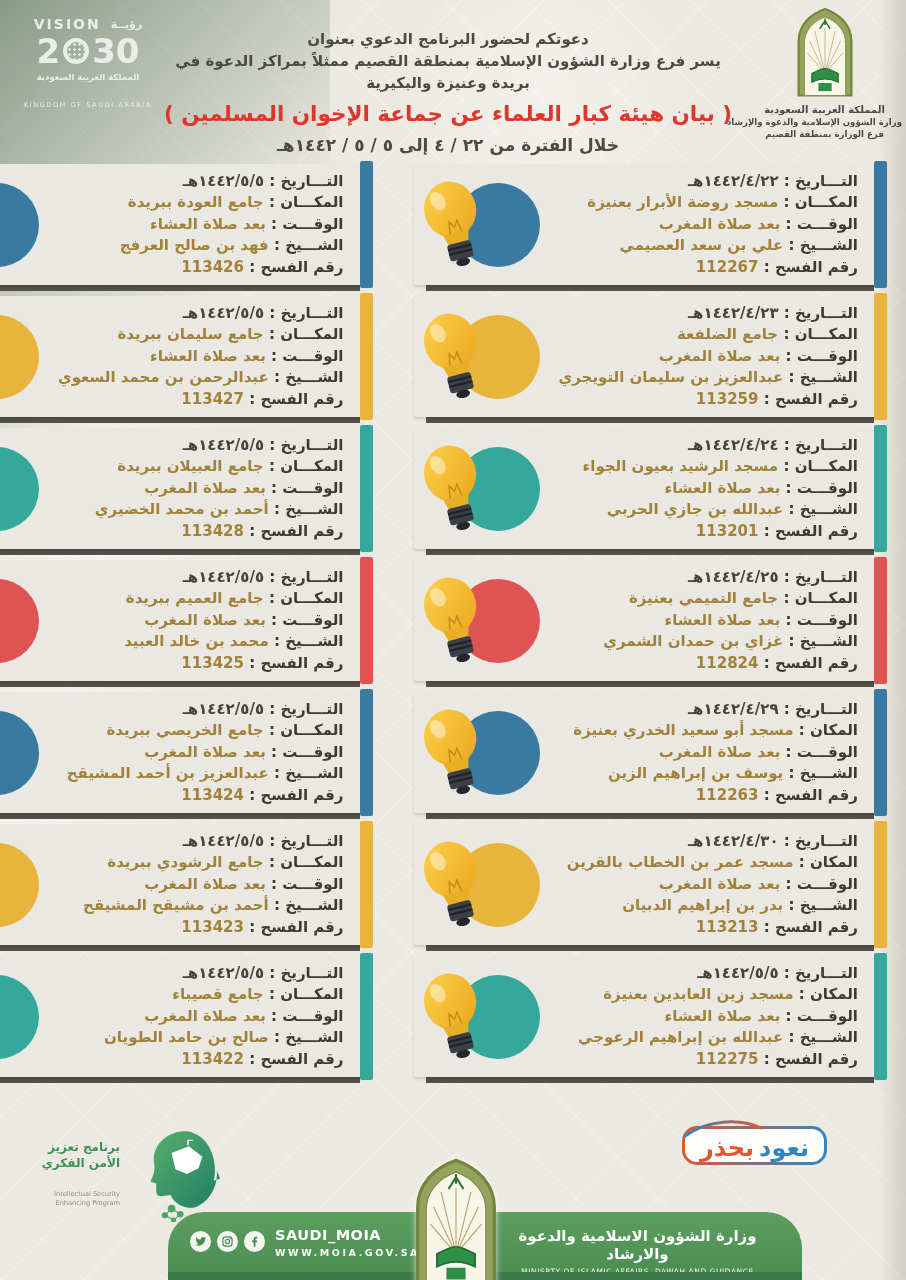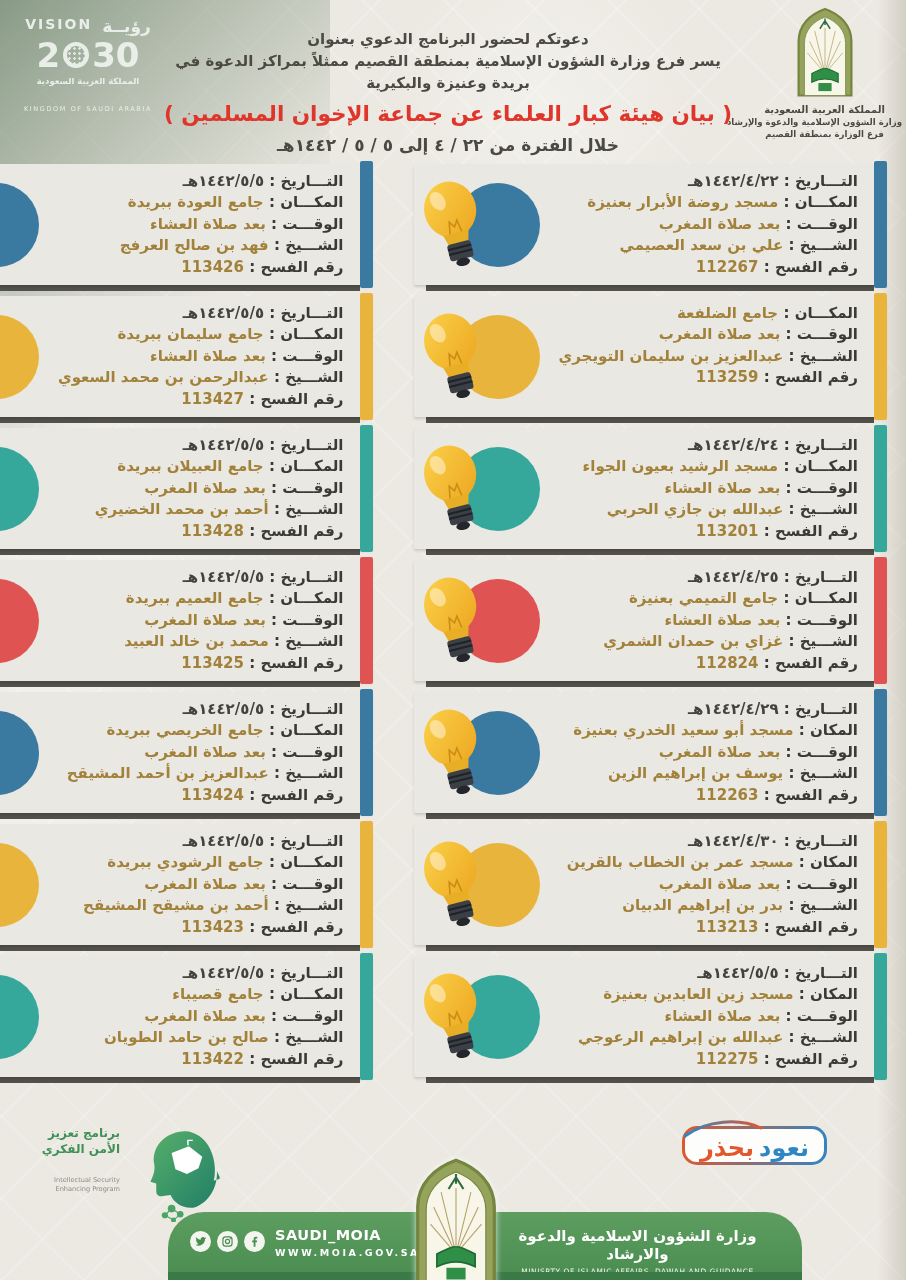--- a/index.html
+++ b/index.html
@@ -16,23 +16,23 @@
       radial-gradient(circle at 4% 60%, rgba(255,255,255,.5), transparent 14%),
       radial-gradient(circle at 60% 8%, rgba(255,255,255,.35), transparent 12%);
   }
   .corner-green { position:absolute; top:0; left:0; width:330px; height:430px; pointer-events:none;
     background:linear-gradient(135deg, rgba(125,146,124,.9) 0%, rgba(135,153,132,.45) 35%, rgba(135,153,132,0) 68%); }
   .edge-band { position:absolute; top:0; right:0; width:28px; height:100%; pointer-events:none;
     background:linear-gradient(to left, rgba(180,175,162,.45), rgba(180,175,162,0)); }
 
   
   .vision { position:absolute; left:18px; top:16px; width:140px; color:#e9efe8; text-align:center; direction:ltr; z-index:2; }
-  .vision .row1 { display:flex; justify-content:center; align-items:flex-start; gap:10px;
+  .vision .row1 { display:flex; justify-content:center; align-items:center; gap:10px;
                   font-size:14px; font-weight:bold; letter-spacing:2px; }
-  .vision .row1 .ar { letter-spacing:0; font-size:17px; }
+  .vision .row1 .ar { letter-spacing:0; font-size:11px; }
   .vision .row2 { margin-top:2px; font-size:34px; font-weight:bold; display:flex; align-items:center; justify-content:center; gap:3px; line-height:1; }
   .vision .zero { display:inline-block; width:26px; height:26px; border:4px solid #e9efe8; border-radius:50%;
                   background:radial-gradient(rgba(233,239,232,.9) 1px, transparent 1.5px) 0 0/5px 5px; }
   .vision .row3 { margin-top:4px; font-size:8.5px; font-weight:bold; }
   .vision .row4 { margin-top:19px; font-size:6.5px; letter-spacing:1.6px; }
 
   .header-copy { position:absolute; right:165px; left:155px; top:24px; text-align:center; z-index:2; }
   .hline { font-size:15px; font-weight:bold; color:#4b4a42; line-height:1.45; }
   .htitle { margin-top:7px; font-size:21.5px; font-weight:bold; color:#e0352a; }
   .hperiod { margin-top:9px; font-size:17px; font-weight:bold; color:#4b4a42; }
@@ -53,21 +53,21 @@
   .card .bar { position:absolute; right:-1px; top:-3px; bottom:-3px; width:13px; border-radius:2px; }
   .bulb-wrap { position:absolute; left:-8px; top:50%; transform:translateY(-50%); width:142px; height:102px; }
   .bulb-circle { position:absolute; right:8px; top:50%; transform:translateY(-50%); width:84px; height:84px; border-radius:50%; }
   .bulb-svg { position:absolute; left:12px; top:3px; width:72px; height:96px; transform:rotate(-14deg); }
   .row { font-size:15px; font-weight:bold; line-height:21.4px; white-space:nowrap; }
   .lbl, .sep { color:#3c3a34; }
   .val-gold { color:#a2813a; }
   .val-dark { color:#44423c; }
 
   
-  .isep { position:absolute; left:22px; top:1126px; width:215px; display:flex; direction:ltr; gap:20px; z-index:2; }
+  .isep { position:absolute; left:22px; top:1126px; width:215px; display:flex; direction:ltr; align-items:center; gap:20px; z-index:2; }
   .isep .txt { width:98px; text-align:right; direction:rtl; }
   .isep .txt .ar { font-size:12px; font-weight:bold; color:#3f9158; line-height:1.3; }
   .isep .txt .en { margin-top:19px; font-size:6.6px; color:#8c8b82; direction:ltr; text-align:right; line-height:1.35; }
   .isep svg { width:92px; height:96px; }
 
   .badge { position:absolute; left:682px; top:1126px; z-index:3; padding:3px; border-radius:15px;
            background:linear-gradient(100deg,#e2572b,#2e86c5); }
   .badge .inner { background:#fdfdfb; border-radius:12px; padding:5px 15px 0; position:relative; }
   .badge .w1 { color:#2e86c5; } .badge .w2 { color:#e2572b; }
   .badge .inner span { font-size:24px; font-weight:bold; }
@@ -196,20 +196,21 @@
 
   <div class="card">
     <span class="bar" style="background: rgb(233, 180, 60);"></span>
     <div class="bulb-wrap">
       <span class="bulb-circle" style="background: rgb(233, 180, 60);"></span>
       <svg class="bulb-svg">
             <use href="#bulb"></use>
           </svg>
     </div>
     <div class="rows">
+          <div class="row"><span class="lbl">التـــاريخ</span><span class="sep"> : </span><span class="val val-dark">١٤٤٢/٤/٢٣هـ</span></div>
           <div class="row"><span class="lbl">المكـــان</span><span class="sep"> : </span><span class="val val-gold">جامع الضلفعة</span></div>
           <div class="row"><span class="lbl">الوقـــت</span><span class="sep"> : </span><span class="val val-gold">بعد صلاة المغرب</span></div>
           <div class="row"><span class="lbl">الشـــيخ</span><span class="sep"> : </span><span class="val val-gold">عبدالعزيز بن سليمان التويجري</span></div>
           <div class="row"><span class="lbl">رقم الفسح</span><span class="sep"> : </span><span class="val val-gold">113259</span></div>
         </div>
   </div>
 
   <div class="card">
     <span class="bar" style="background: rgb(233, 180, 60);"></span>
     <div class="bulb-wrap">

